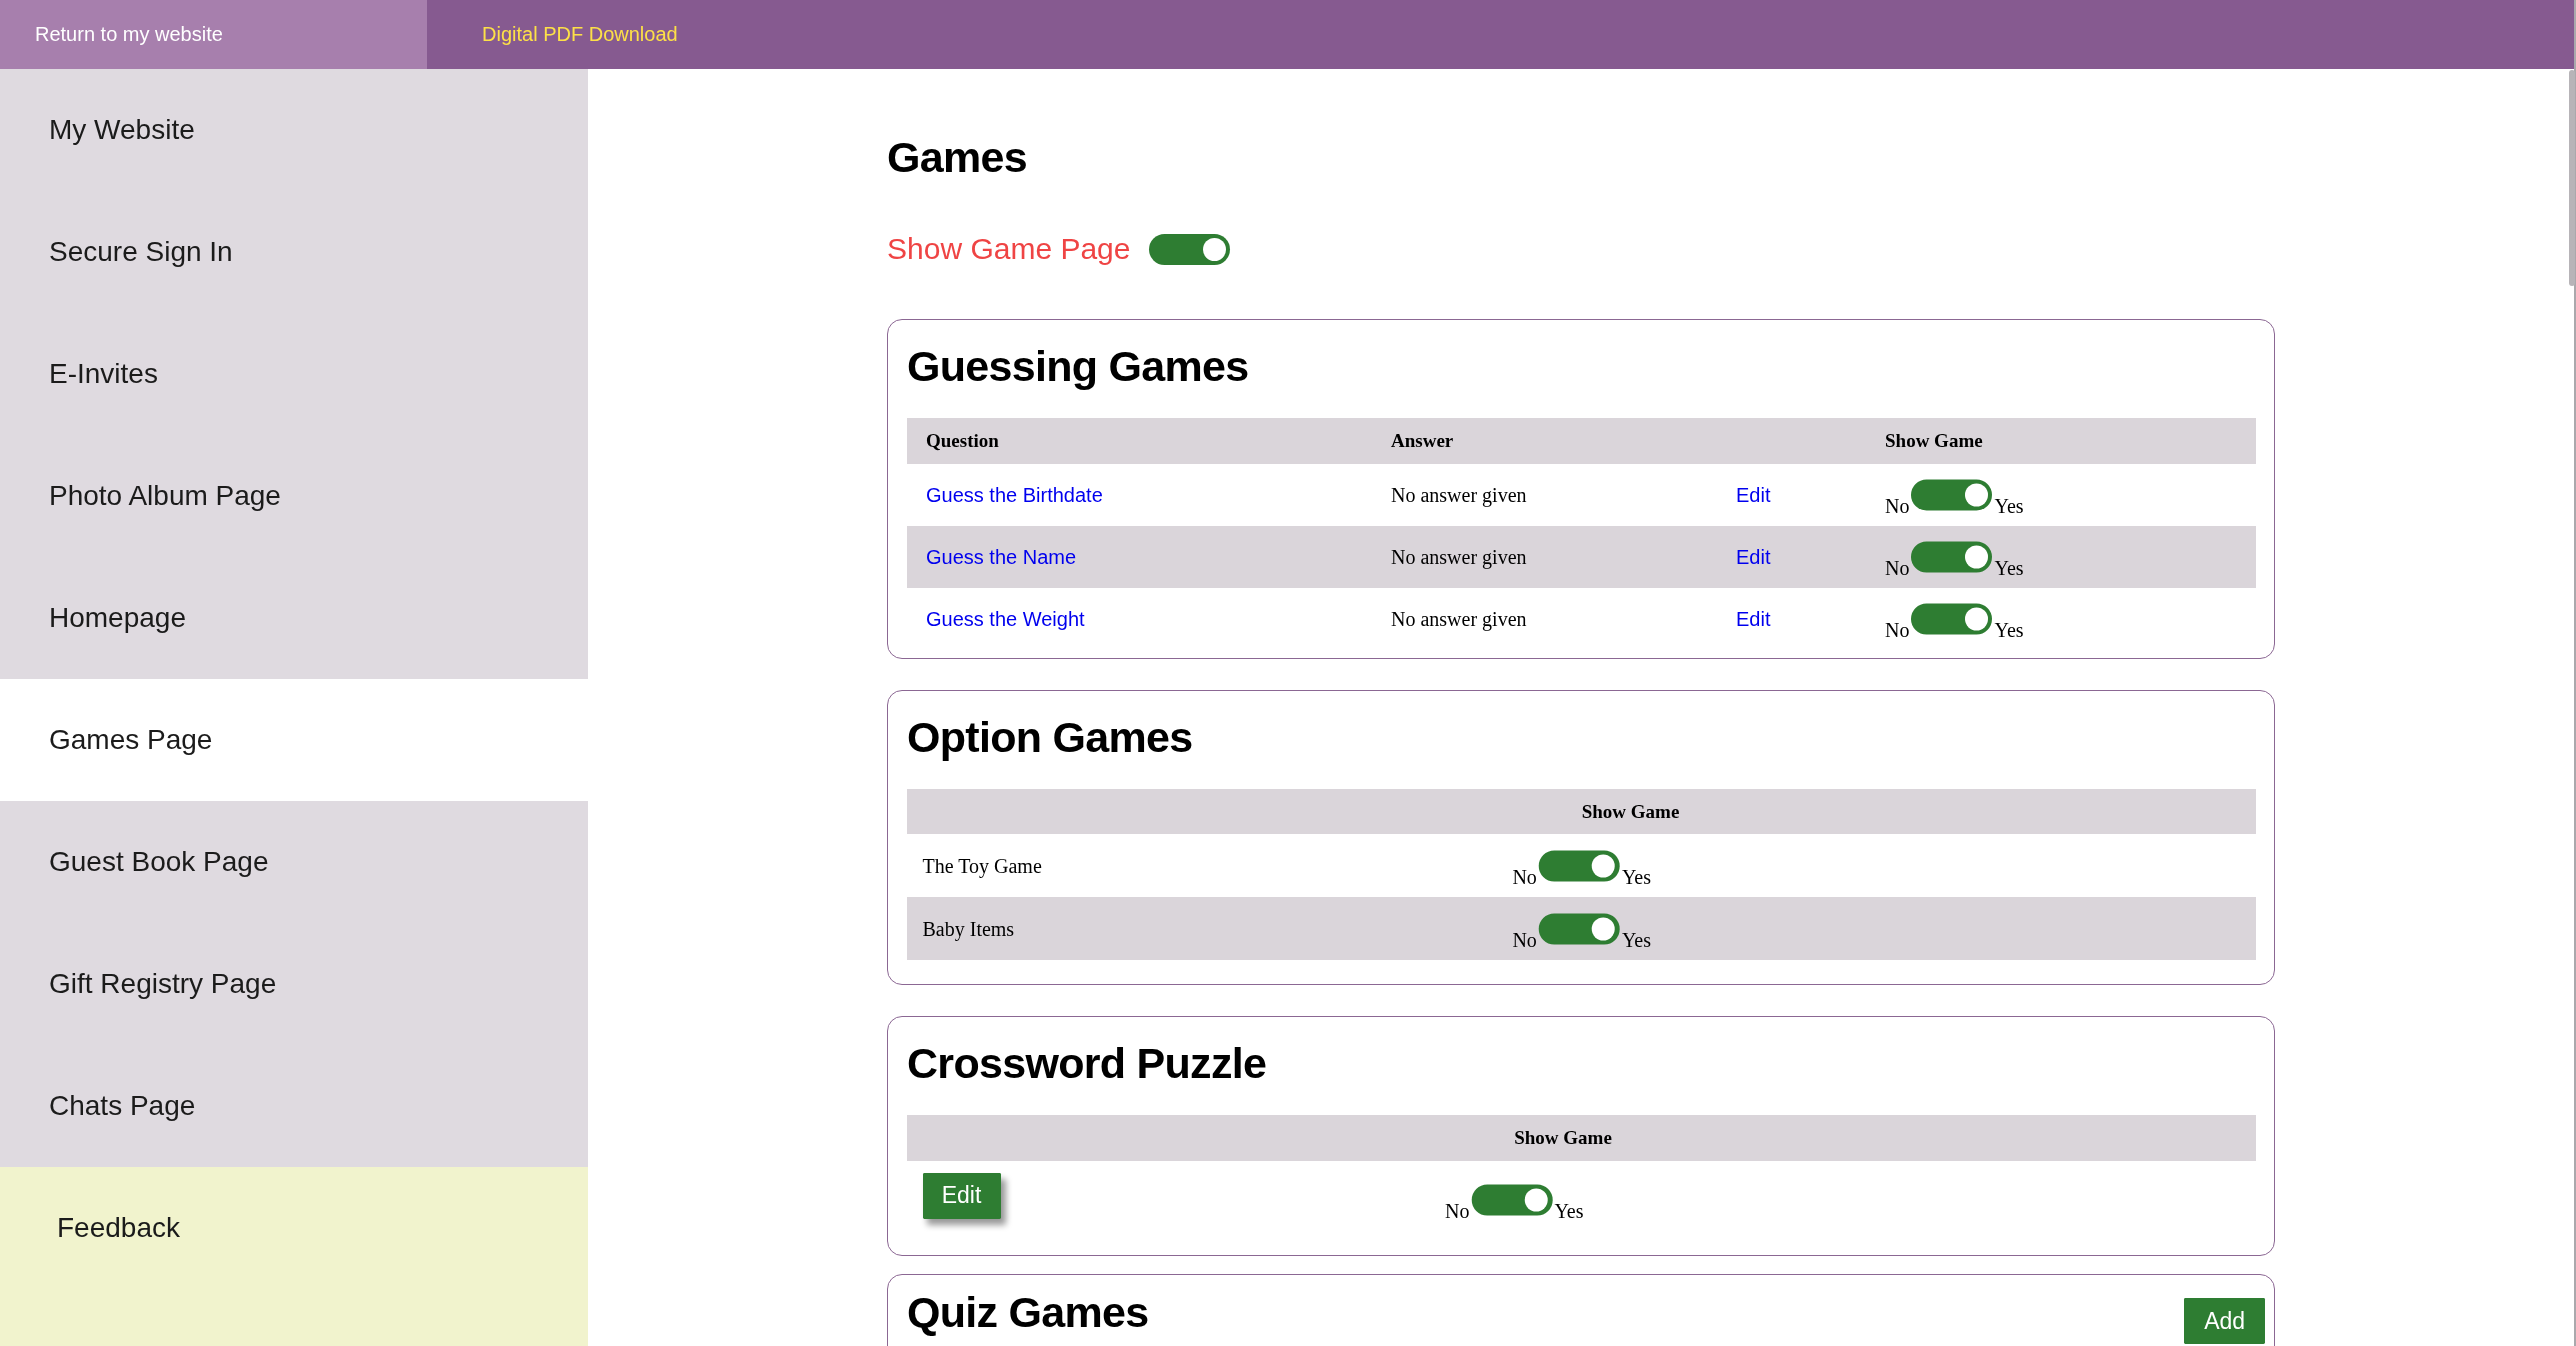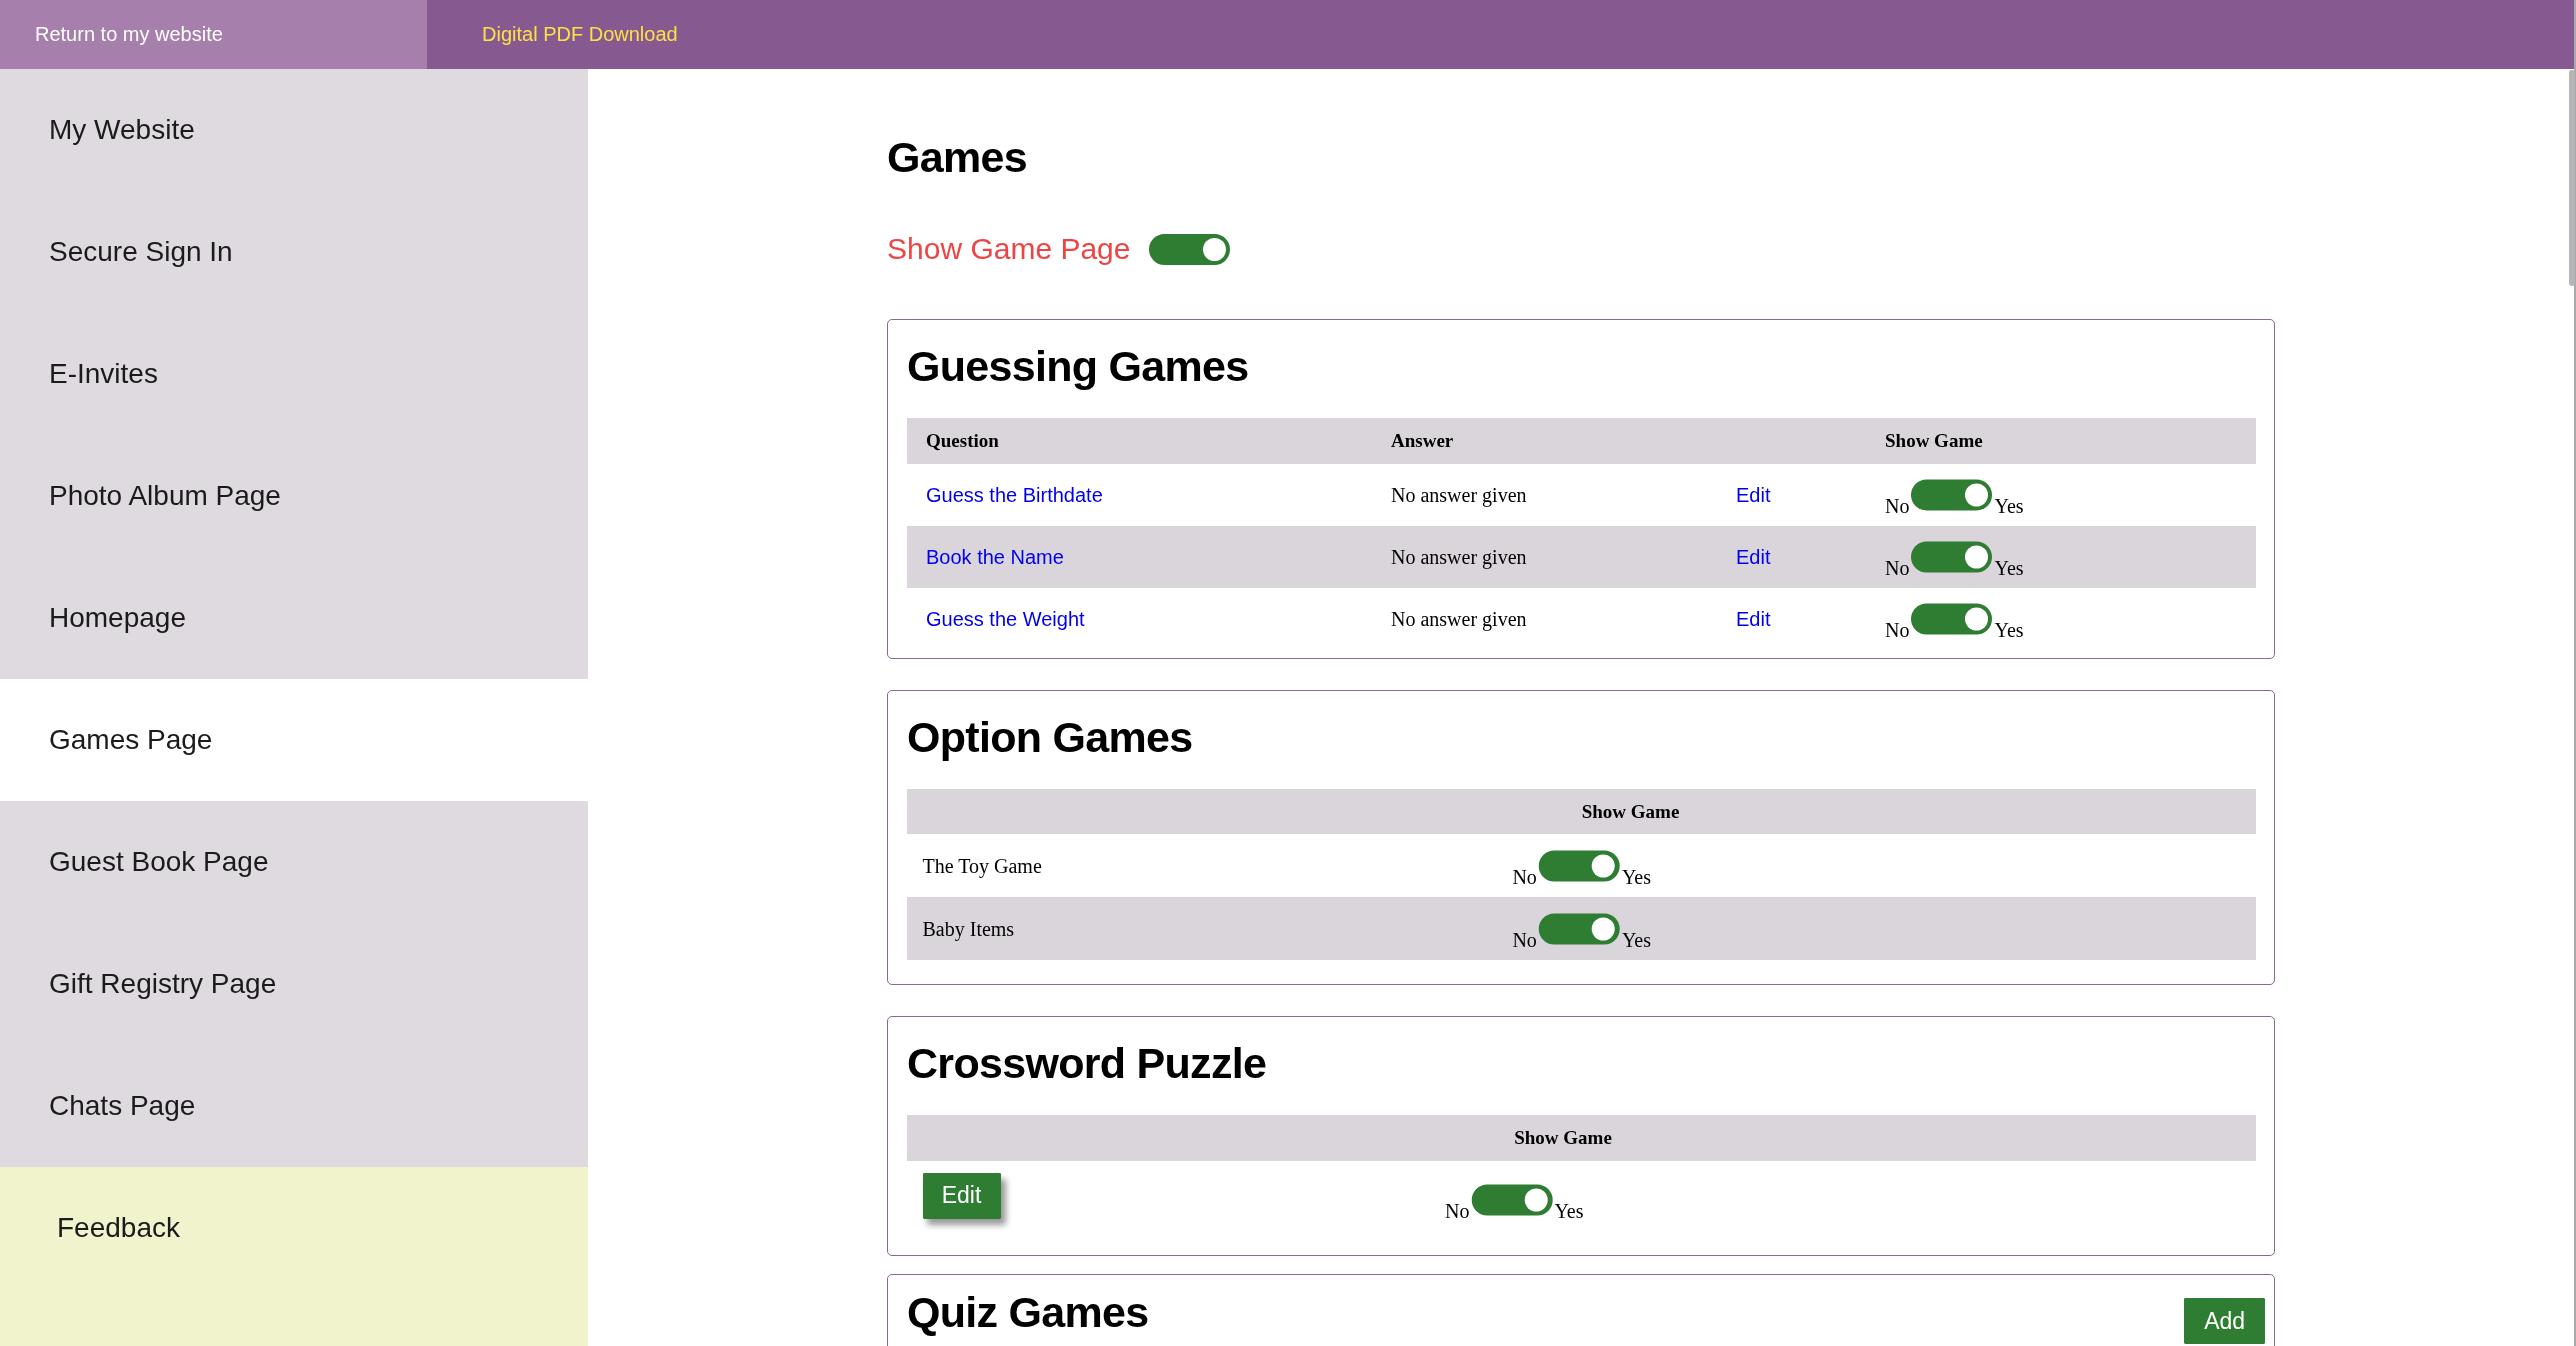--- a/index.html
+++ b/index.html
@@ -28,21 +28,21 @@
   .sgp { position:absolute; left:299px; top:163px; display:flex; align-items:center; gap:19px; }
   .sgp-label { font-size:30px; color:#ef4444; }
 
   
   .tgl { width:81px; height:31px; background:#2e7d32; border-radius:15.5px; position:relative; display:inline-block; flex:0 0 auto; cursor:pointer; }
   .tgl .knob { position:absolute; top:4px; right:4.7px; width:23px; height:23px; border-radius:50%; background:#ffffff; }
   .cluster { display:flex; align-items:center; gap:2px; }
   .cluster .no, .cluster .yes { font-family:Liberation Serif, serif; font-size:20px; color:#000; position:relative; top:5.4px;margin-top:12px; }
 
   
-  .card { position:absolute; left:299px; width:1388px; background:#ffffff; border:1.4px solid #8b6793; border-radius:5px; }
+  .card { position:absolute; left:299px; width:1388px; background:#ffffff; border:1.4px solid #8b6793; border-radius:15px; }
   .card1 { top:250px;  height:340px; }
   .card2 { top:621px;  height:295px; }
   .card3 { top:947px; height:240px; }
   .card4 { top:1205px; height:176px; }
   .card h2 { margin:23px 0 0 19px; font-size:43px; font-weight:800; letter-spacing:-0.7px; line-height:47px; color:#000; }
   .card4 h2 { margin-top:13.5px; }
 
   .table { margin:28px 17.6px 0 19px; position:relative; }
   .thead { height:46px; background:#dad5da; position:relative; font-family:"Liberation Serif", serif; font-weight:700; font-size:19px; color:#000; }
   .card2 .thead { height:45px; }
@@ -144,21 +144,21 @@
           <span class="cluster">
             <span class="no">No</span>
             <span class="tgl">
                 <span class="knob"></span>
               </span>
             <span class="yes">Yes</span>
           </span>
         </div>
 
         <div class="trow alt">
-          <a class="lnk q">Book the Name</a>
+          <a class="lnk q">Guess the Name</a>
           <span class="a">No answer given</span>
           <a class="lnk e">Edit</a>
           <span class="cluster">
             <span class="no">No</span>
             <span class="tgl">
                 <span class="knob"></span>
               </span>
             <span class="yes">Yes</span>
           </span>
         </div>

